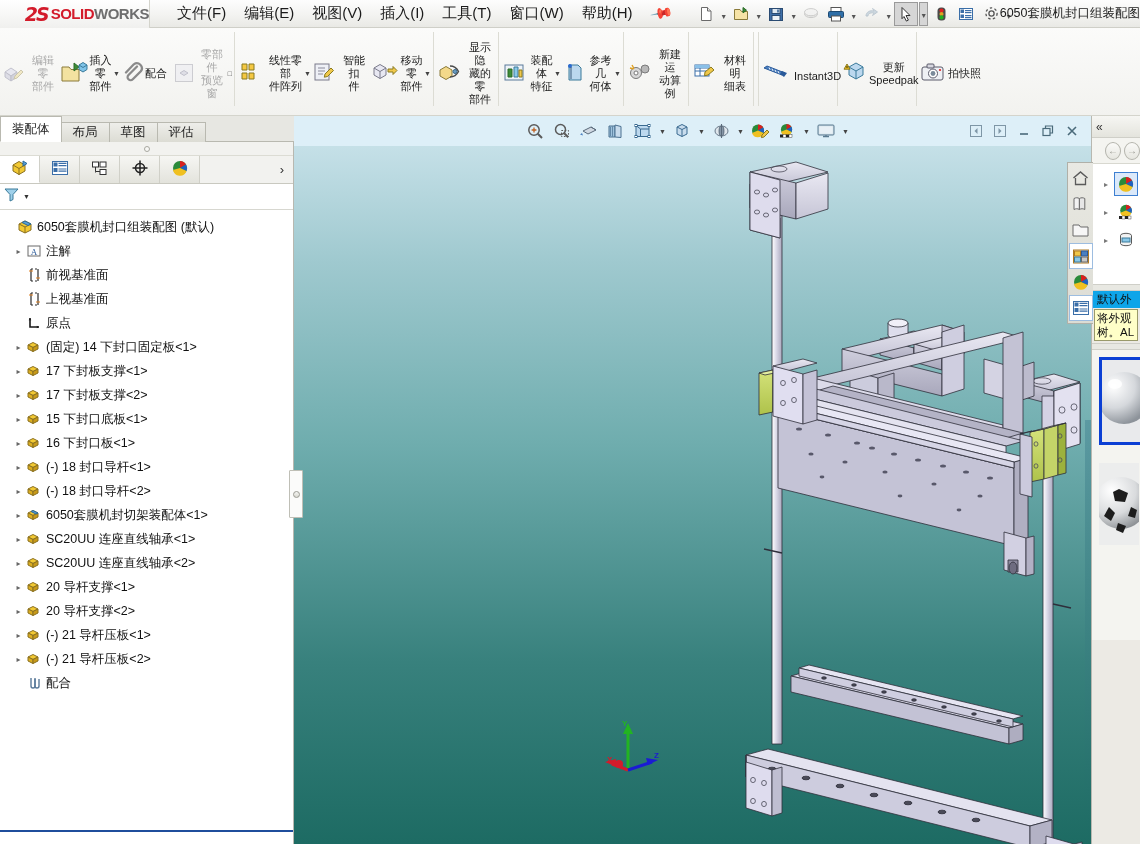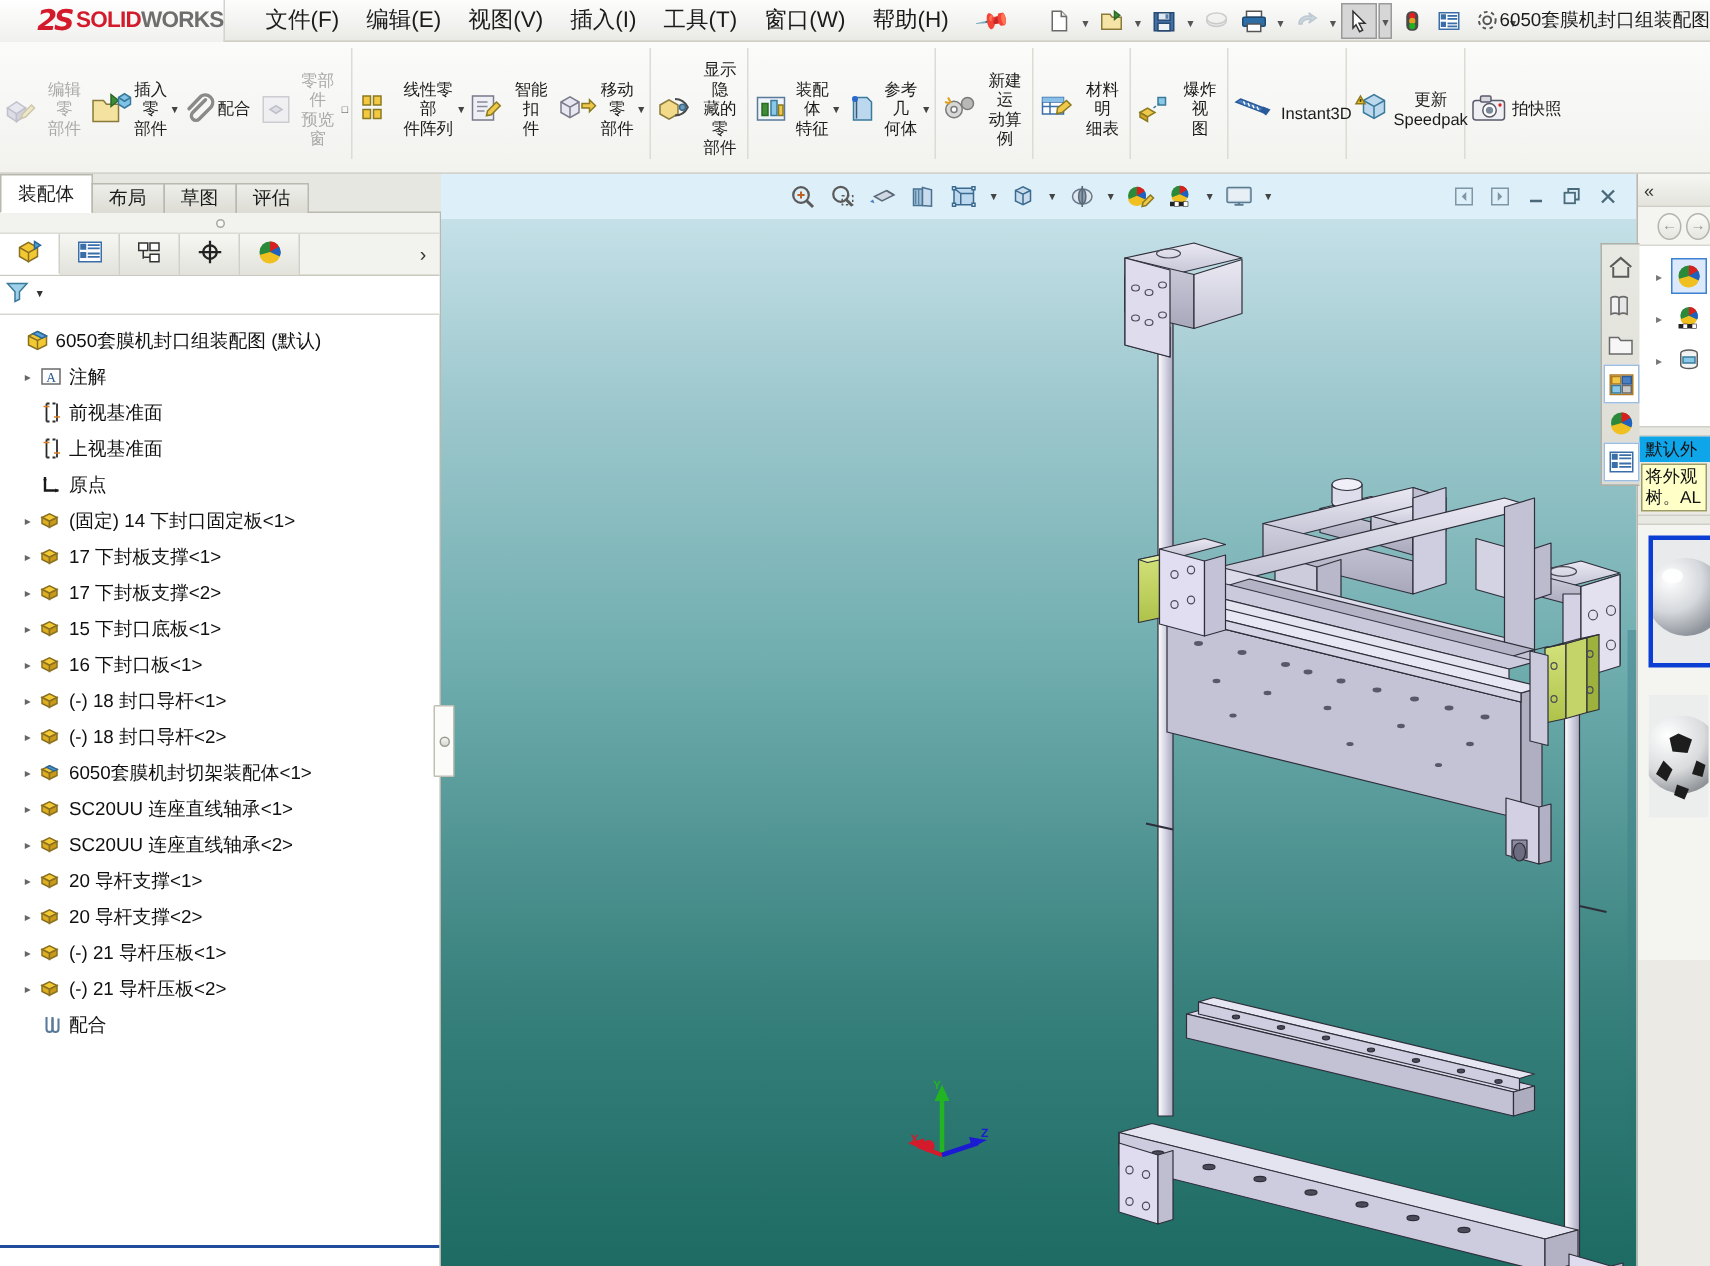--- a/index.html
+++ b/index.html
@@ -428,31 +428,20 @@
             <path d="M4 7h14M4 10h14M9 4v11" stroke="#3a6ea8"></path>
             <rect x="4" y="4" width="14" height="3" fill="#8ac0e8"></rect>
             <path d="M14 11l6-5 3 3-6 5-3.5 0.8z" fill="#f0c84a" stroke="#8a7a20"></path>
           </svg>
       </div>
       <div class="rb-lbl">材料明<br>细表</div>
     </div>
 
     <div class="rb-sep"></div>
 
-    <div class="rb w60">
-      <div class="rb-ico">
-        <svg width="28" height="24" viewBox="0 0 28 24">
-            <path d="M4 14l5-3 5 3-5 3z" fill="#f0c84a" stroke="#8a7a20"></path>
-            <path d="M4 14v3l5 3v-3z" fill="#d8a828" stroke="#8a7a20"></path>
-            <rect x="16" y="4" width="5" height="5" fill="#8ac8e8" stroke="#3a7a9a"></rect>
-            <path d="M13 11l4-3" stroke="#3a7a9a" stroke-dasharray="2 2"></path>
-          </svg>
-      </div>
-      <div class="rb-lbl">爆炸视<br>图</div>
-    </div>
 
 
     <div class="rb-sep"></div>
 
     <div class="rb w74">
       <div class="rb-ico">
         <svg width="32" height="22" viewBox="0 0 32 22">
             <path d="M6 4l18 7-3 2-18-7z" fill="#4a7fc0" stroke="#2a5a9a"></path>
             <path d="M21 9l5 2-3 4-4-3z" fill="#2a5a9a"></path>
             <path d="M8 5.5l1 2.2M11 6.7l1 2.2M14 7.9l1 2.2M17 9.1l1 2.2" stroke="#fff" stroke-width="0.9"></path>

